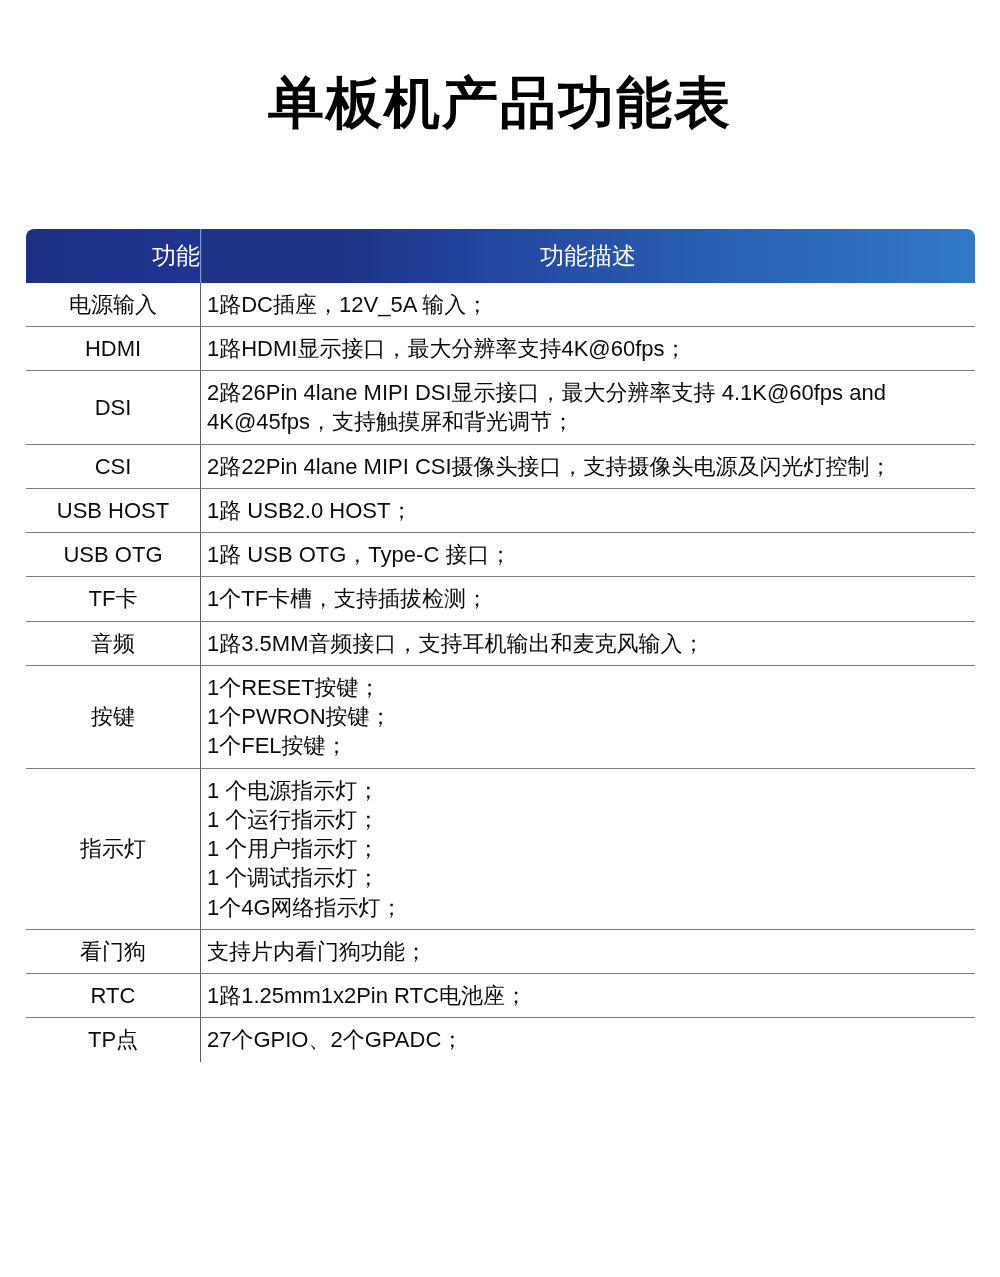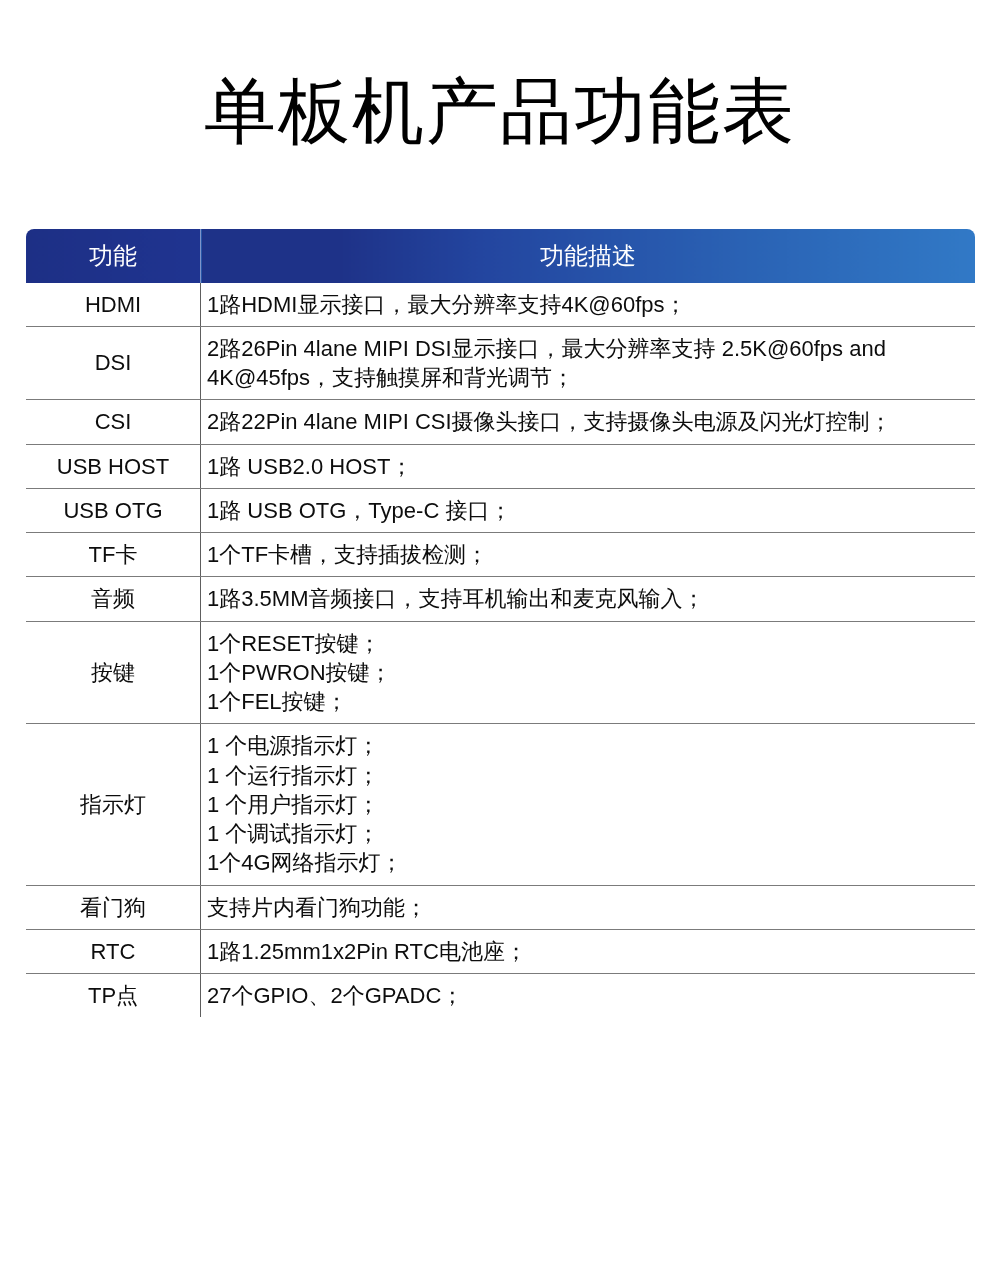--- a/index.html
+++ b/index.html
@@ -16,22 +16,22 @@
 
   .page {
     width: 1000px;
     height: 1277px;
     position: relative;
     background: #fff;
   }
 
   .page-title {
     text-align: center;
-    font-size: 72px;
-    font-weight: normal;
+    font-size: 56px;
+    font-weight: bold;
     letter-spacing: 2px;
     color: #000;
     margin: 0;
     padding-top: 72px;
     line-height: 1.1;
     white-space: nowrap;
   }
 
   .table-wrap {
     position: absolute;
@@ -60,20 +60,21 @@
     font-size: 24px;
     font-weight: normal;
     text-align: center;
     vertical-align: middle;
     border: none;
     background: linear-gradient(to right, #1e3288 0%, #1e3288 18%, #23459f 36%, #2a62b4 70%, #3179c6 100%);
   }
   thead th.th-feature {
     background: linear-gradient(to right, #1d2f85 0%, #1f3490 100%);
     border-right: 1.4px solid #7f94c9;
+    text-align: right;
   }
   thead tr { }
 
   tbody td {
     border-top: 1.2px solid #7b7b7b;
     border-bottom: 1.2px solid #7b7b7b;
     font-size: 22px;
     line-height: 1.33;
     color: #0d0d0d;
     vertical-align: middle;
@@ -107,26 +108,30 @@
         <col class="c-desc">
       </colgroup>
       <thead>
         <tr>
           <th class="th-feature">功能</th>
           <th class="th-desc">功能描述</th>
         </tr>
       </thead>
       <tbody id="spec-body">
           <tr>
+            <td class="feature">电源输入</td>
+            <td class="desc">1路DC插座，12V_5A 输入；</td>
+          </tr>
+          <tr>
             <td class="feature">HDMI</td>
             <td class="desc">1路HDMI显示接口，最大分辨率支持4K@60fps；</td>
           </tr>
           <tr>
             <td class="feature">DSI</td>
-            <td class="desc">2路26Pin 4lane MIPI DSI显示接口，最大分辨率支持 2.5K@60fps and 4K@45fps，支持触摸屏和背光调节；</td>
+            <td class="desc">2路26Pin 4lane MIPI DSI显示接口，最大分辨率支持 4.1K@60fps and 4K@45fps，支持触摸屏和背光调节；</td>
           </tr>
           <tr>
             <td class="feature">CSI</td>
             <td class="desc">2路22Pin 4lane MIPI CSI摄像头接口，支持摄像头电源及闪光灯控制；</td>
           </tr>
           <tr>
             <td class="feature">USB HOST</td>
             <td class="desc">1路 USB2.0 HOST；</td>
           </tr>
           <tr>

